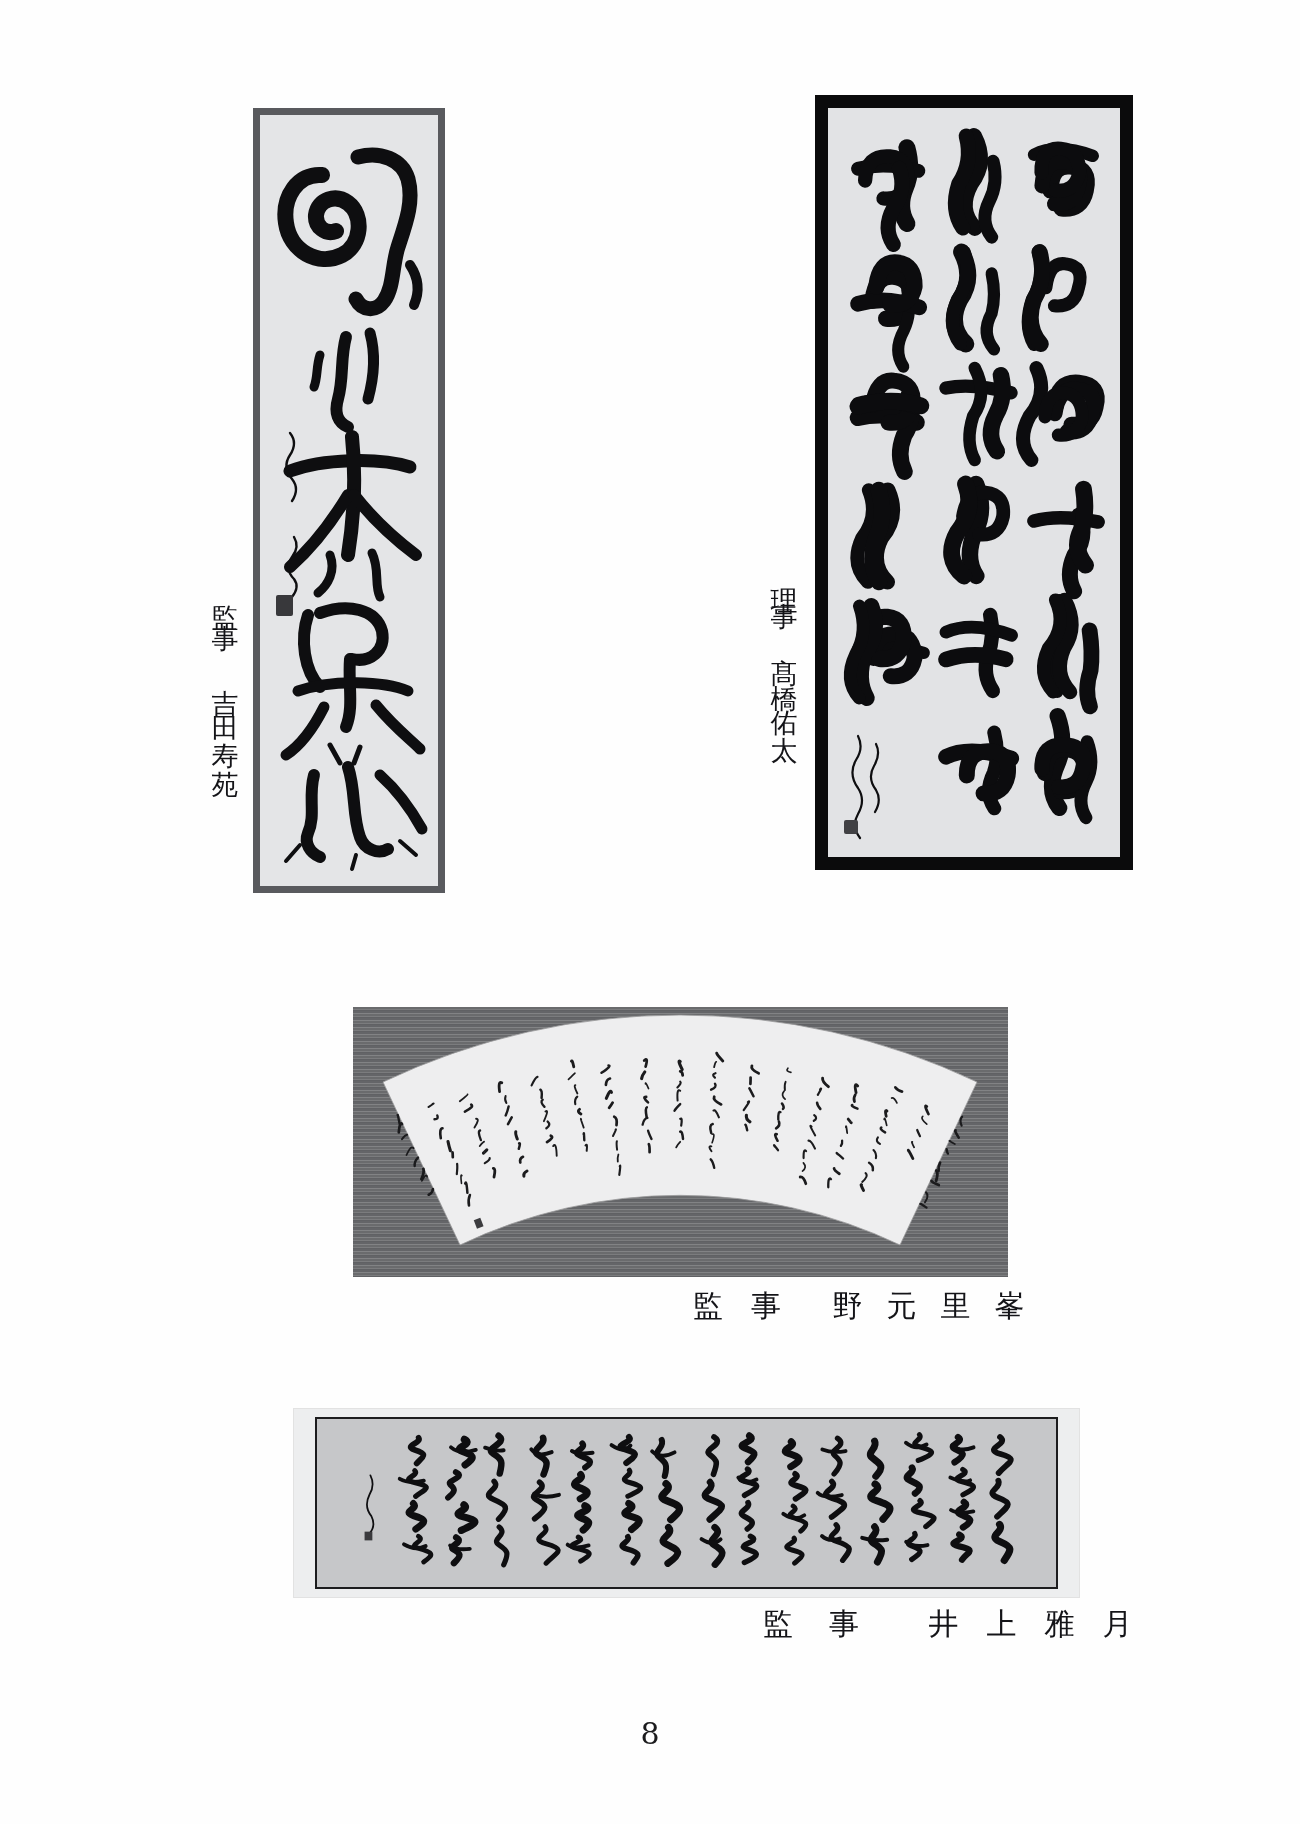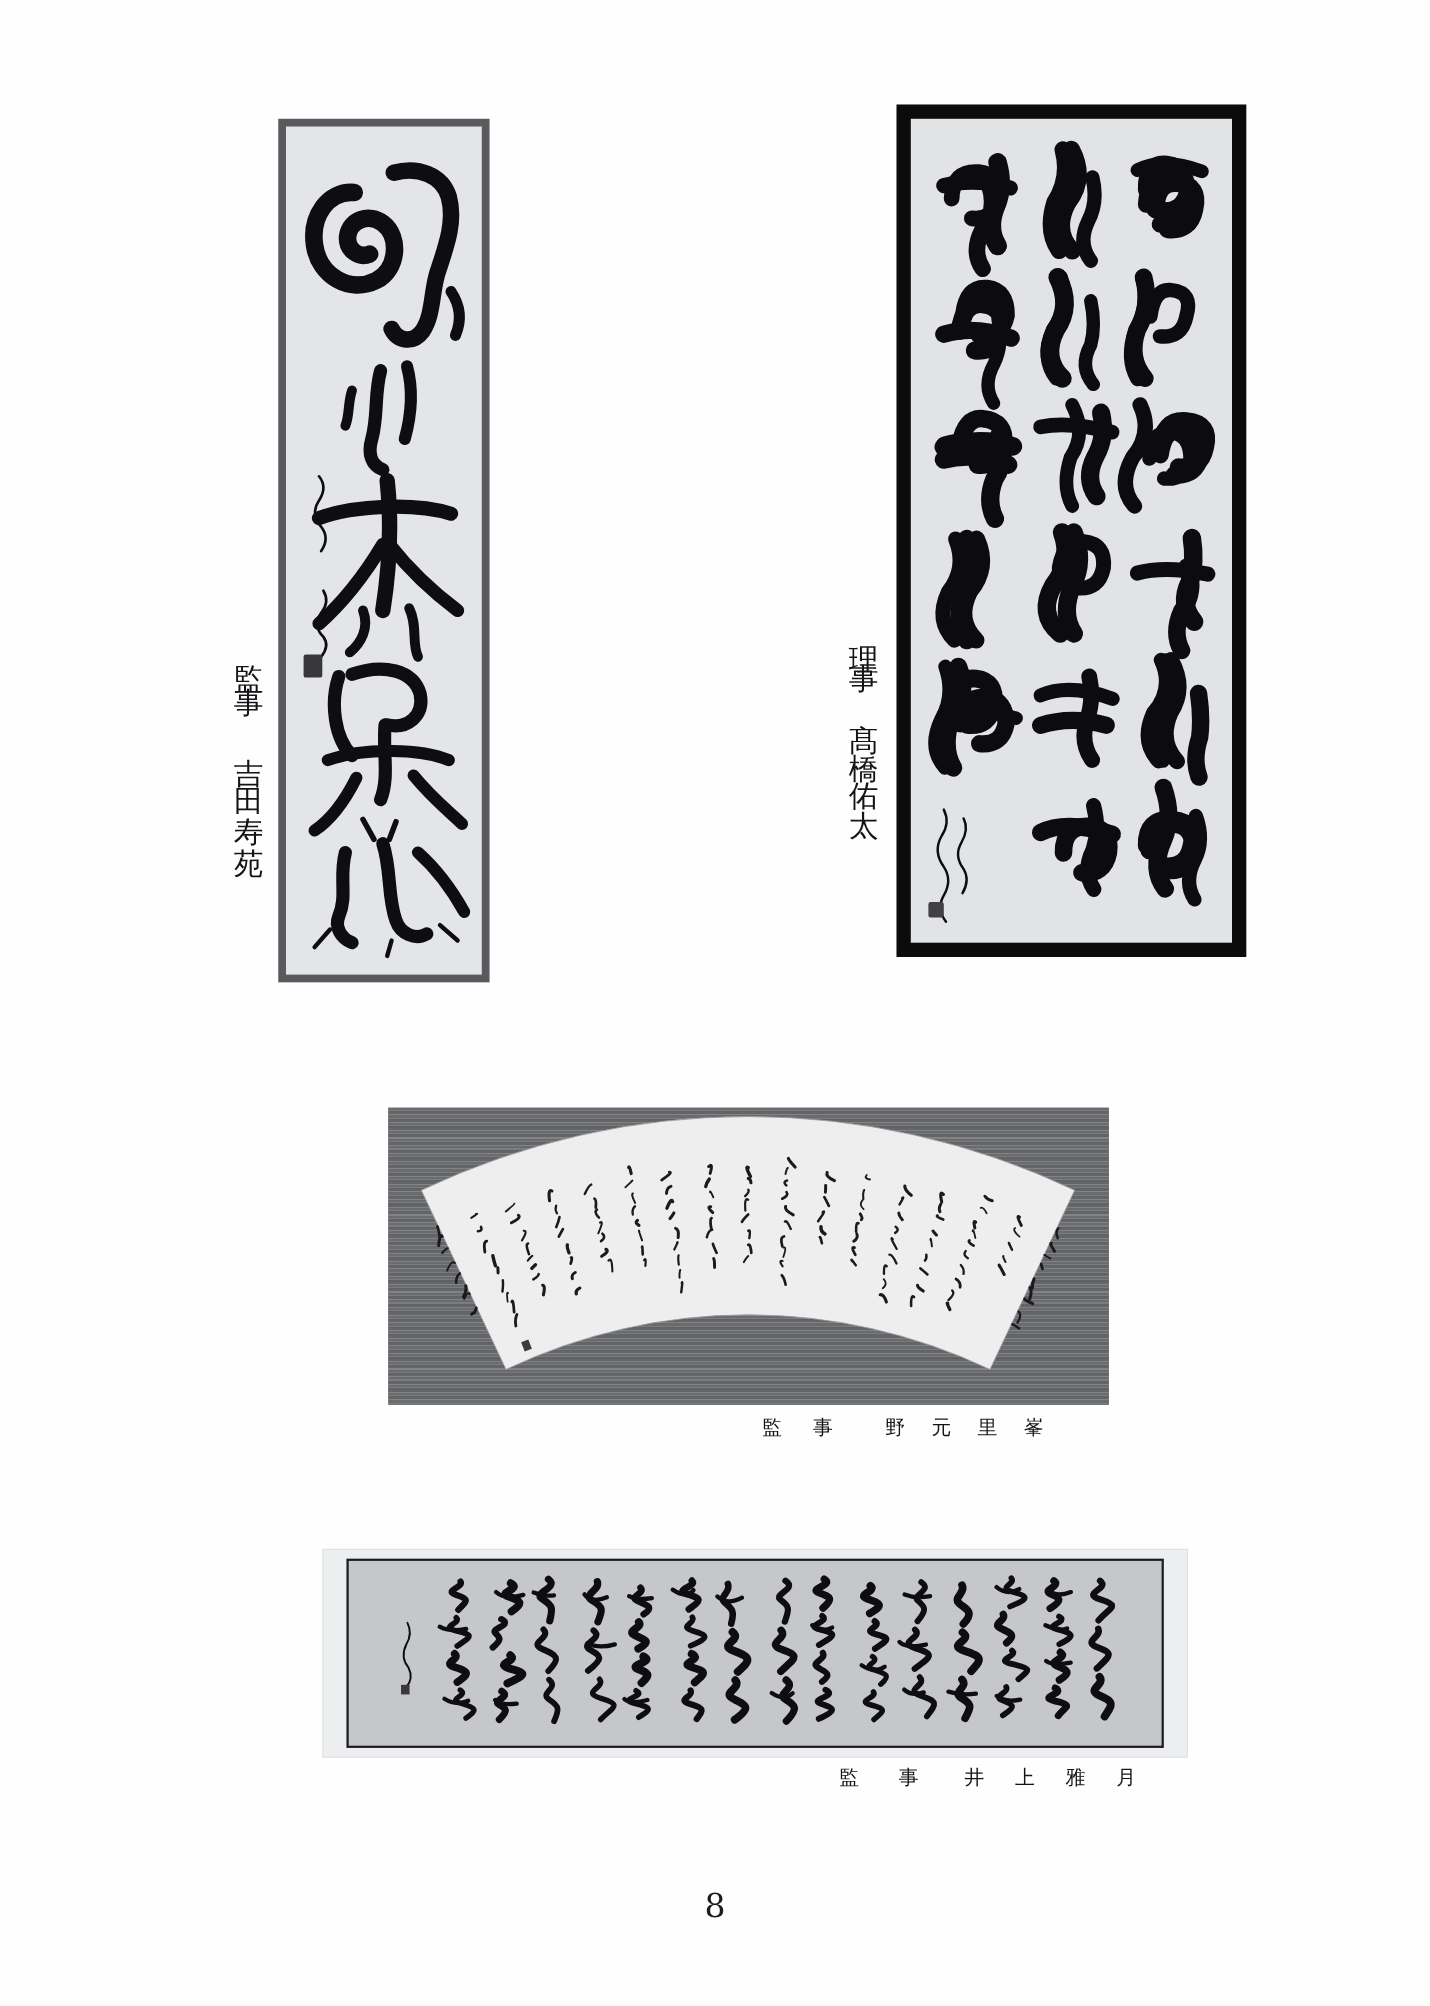--- a/index.html
+++ b/index.html
@@ -26,27 +26,27 @@
   .vlabel{position:absolute;writing-mode:vertical-rl;text-orientation:upright;
           font-size:27px;line-height:1;color:#141418;}
   .vlabel .name{display:inline;}
   #lbl-yoshida{left:212px;top:583px;}
   #lbl-yoshida .role{letter-spacing:20px;}
   #lbl-yoshida .name{letter-spacing:27px;margin-top:14px;}
   #lbl-takahashi{left:771px;top:566px;}
   #lbl-takahashi .role{letter-spacing:15px;}
   #lbl-takahashi .name{letter-spacing:26px;margin-top:10px;}
 
-  .hlabel{position:absolute;font-size:18px;line-height:1.2;color:#141418;white-space:nowrap;}
+  .hlabel{position:absolute;font-size:30px;line-height:1.2;color:#141418;white-space:nowrap;}
   #lbl-nomoto{left:693px;top:1288px;}
   #lbl-nomoto .role{letter-spacing:28px;}
   #lbl-nomoto .name{letter-spacing:24px;margin-left:14px;}
   #lbl-inoue{left:763px;top:1606px;}
   #lbl-inoue .role{letter-spacing:36px;}
-  #lbl-inoue .name{letter-spacing:28px;}
+  #lbl-inoue .name{letter-spacing:28px;margin-left:24px;}
 
   #page-num{position:absolute;left:0;right:0;top:1716px;text-align:center;
             font-size:30px;color:#1b1b1d;}
 </style>
 </head>
 <body>
 
 <div class="page">
 
   <div class="aw" id="aw-yoshida">

